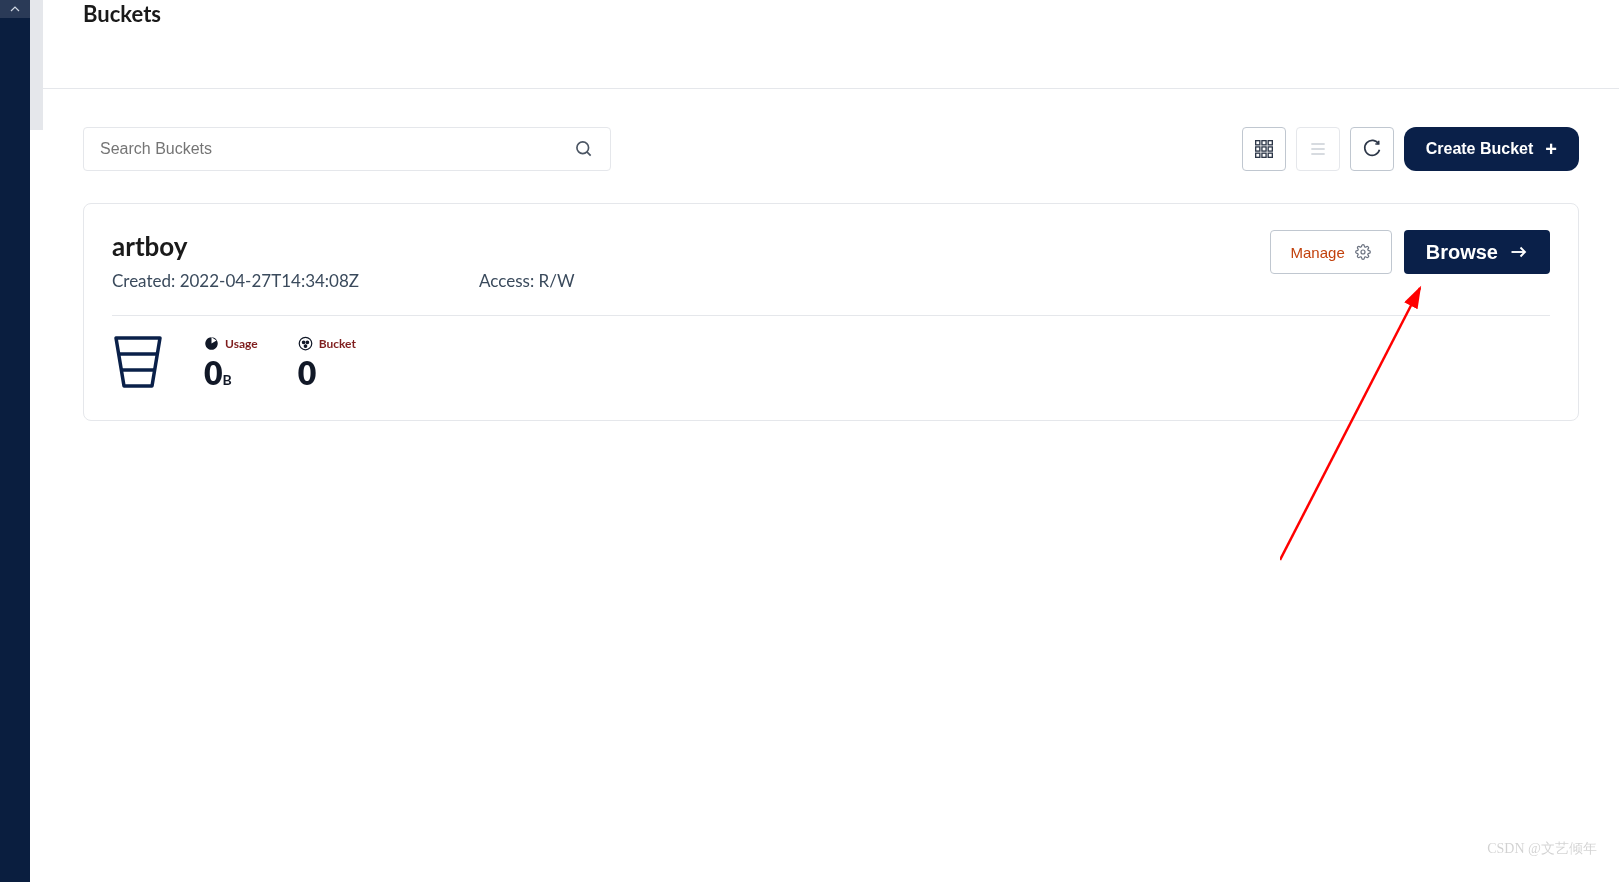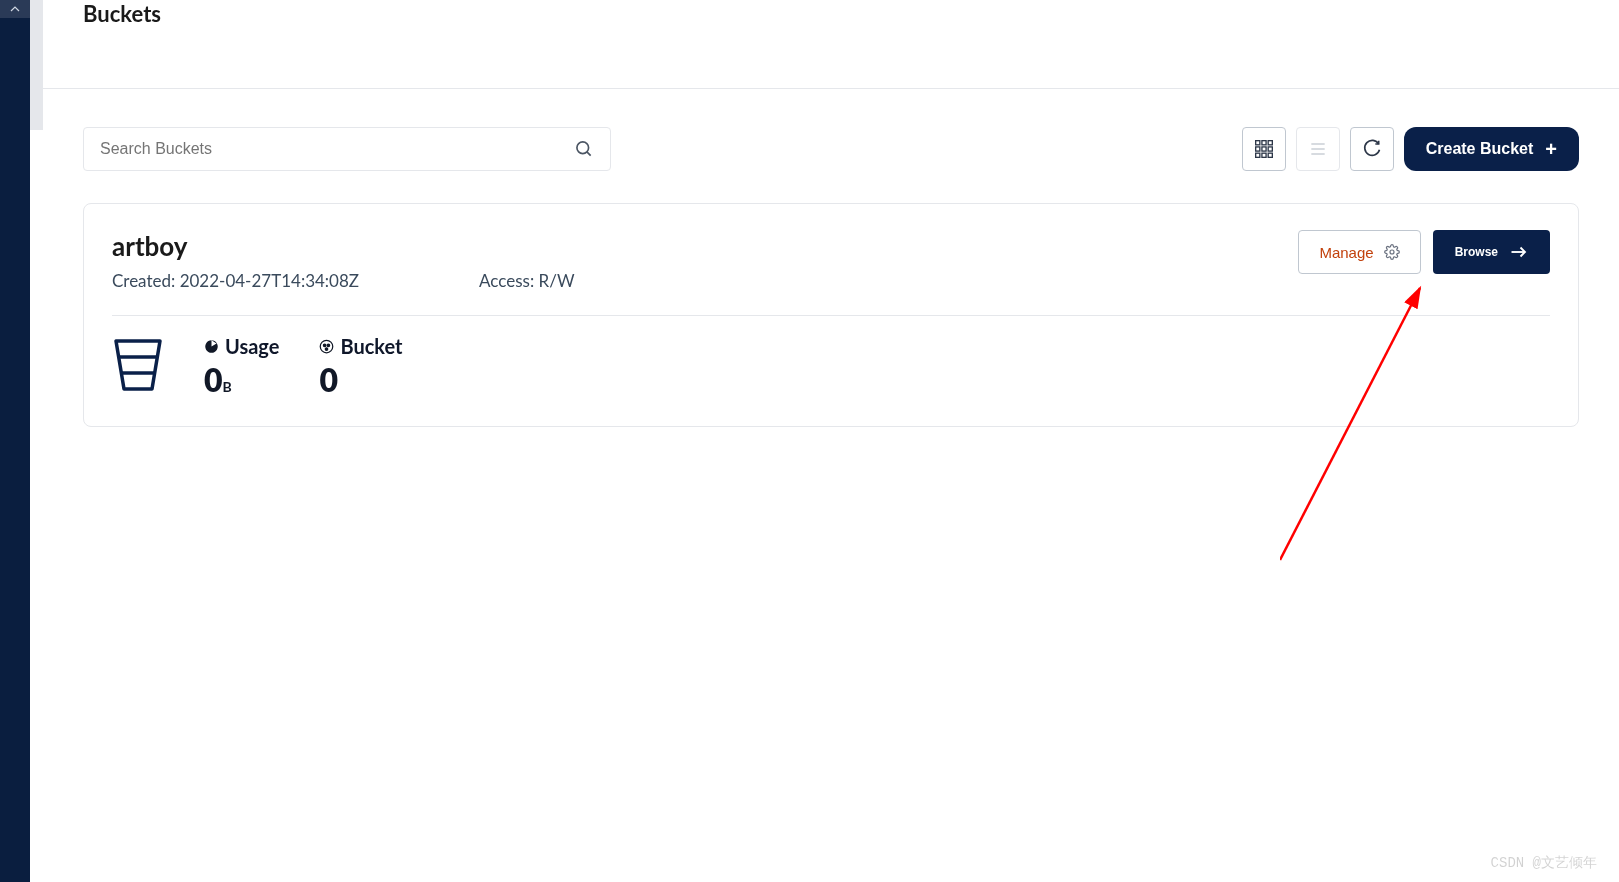--- a/index.html
+++ b/index.html
@@ -21,30 +21,30 @@
     .create-btn { height: 44px; padding: 0 22px; background: #0a2049; color: #fff; border: none; border-radius: 12px; font-size: 16px; font-weight: 700; display: flex; align-items: center; gap: 12px; cursor: pointer; }
     .create-btn .plus { font-size: 20px; font-weight: 900; }
     .bucket-card { border: 1px solid #e5e7eb; border-radius: 8px; padding: 26px 28px 30px 28px; background:#fff; }
     .bucket-top { display: flex; align-items: flex-start; justify-content: space-between; }
     .bucket-title-row { display:flex; flex-direction:column; flex:1; }
     .bucket-name { font-size: 26px; font-weight: 700; color: #1a1a1a; margin-bottom: 4px; }
     .bucket-meta { display:flex; gap: 120px; font-size: 17px; color: #3a4a5c; margin-top:4px; }
     .bucket-meta span { color:#3a4a5c; }
     .bucket-actions { display: flex; gap: 12px; }
     .manage-btn { height: 44px; padding: 0 20px; border: 1px solid #c0c7d0; background: #fff; border-radius: 4px; font-size: 15px; color: #c2410c; display: flex; align-items: center; gap: 10px; cursor: pointer; }
-    .browse-btn { height: 44px; padding: 0 22px; border: none; background: #0a2049; color: #fff; border-radius: 4px; font-size: 12px; display: flex; align-items: center; gap: 12px; cursor: pointer; font-weight:600; }
+    .browse-btn { height: 44px; padding: 0 22px; border: none; background: #0a2049; color: #fff; border-radius: 4px; font-size: 20px; display: flex; align-items: center; gap: 12px; cursor: pointer; font-weight:600; }
     .divider { height: 1px; background: #e5e7eb; margin: 24px 0 18px 0; }
     .bucket-stats { display: flex; align-items: center; gap: 40px; }
     .bucket-icon svg { width: 52px; height: 56px; }
     .stat { display:flex; flex-direction:column; gap:6px; }
-    .stat-label { display: flex; align-items: center; gap: 6px; font-size: 20px; font-weight: 700; color: #0f172a; }
+    .stat-label { display: flex; align-items: center; gap: 6px; font-size: 12px; font-weight: 700; color: #7f1d1d; }
     .stat-value { font-size: 32px; font-weight: 800; color: #111827; line-height:1; }
     .stat-value .unit { font-size: 14px; font-weight: 700; }
     .annot-arrow { position:absolute; pointer-events:none; }
-    .watermark { position: absolute; right: 22px; bottom: 10px; font-size: 14px; color: rgba(0,0,0,0.18); font-family: Liberation Mono, monospace; }
+    .watermark { position: absolute; right: 22px; bottom: 24px; font-size: 14px; color: rgba(0,0,0,0.18); font-family: Liberation Serif, serif; }
     svg { display:block; }
   </style>
 </head>
 <body>
 
 <div class="sidebar-stub">
   <div class="collapse">
     <svg width="10" height="6" viewBox="0 0 10 6">
         <path d="M1 5 L5 1 L9 5" stroke="#d0d7e2" stroke-width="1.2" fill="none"></path>
       </svg>

